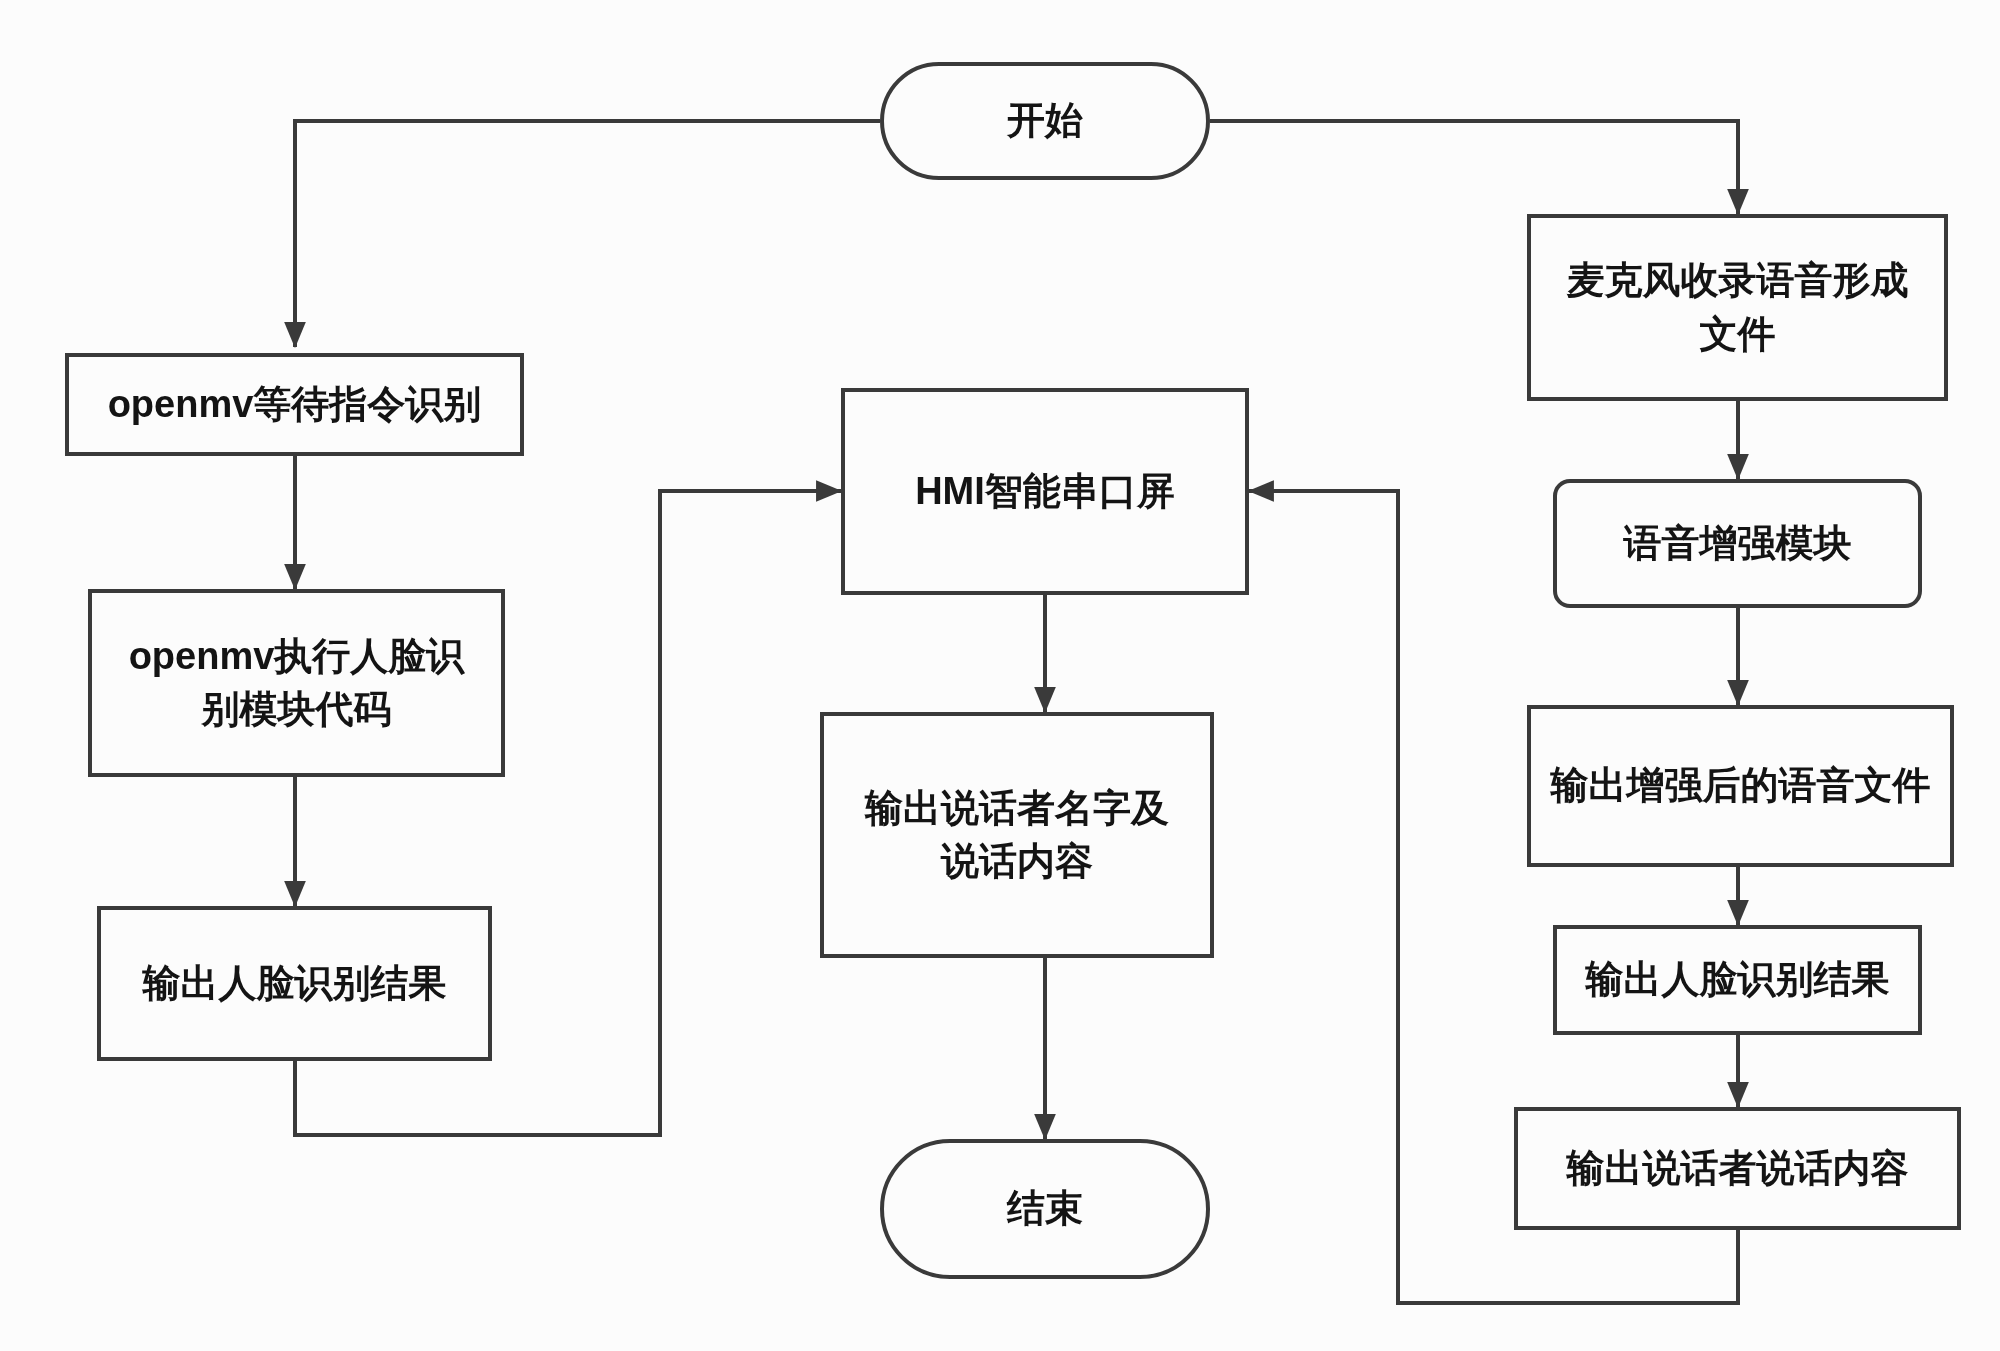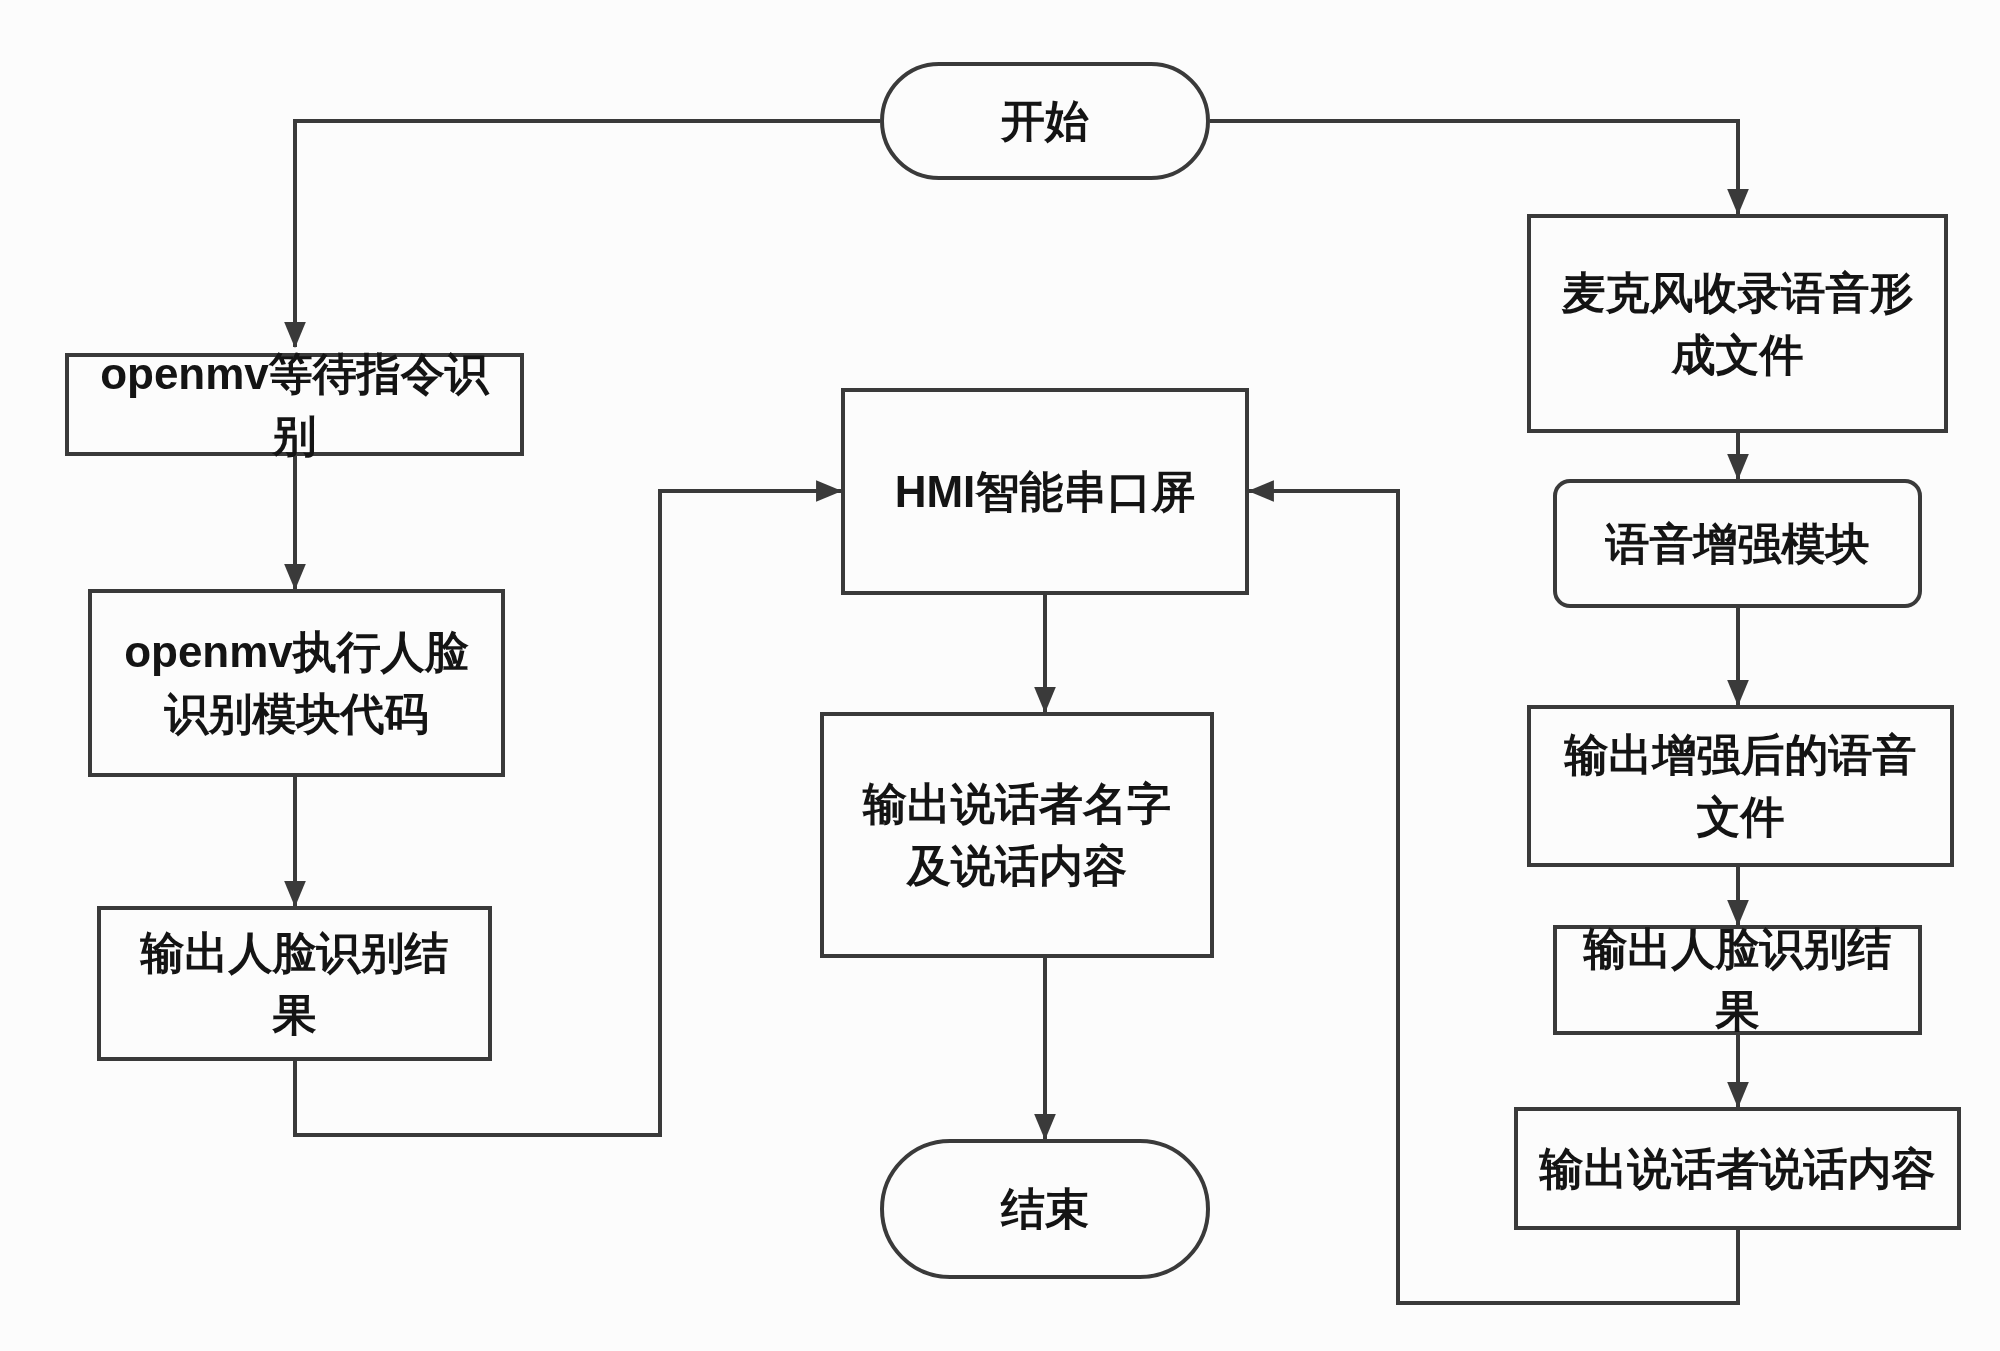--- a/index.html
+++ b/index.html
@@ -28,21 +28,21 @@
   .node {
     position: absolute;
     display: flex;
     align-items: center;
     justify-content: center;
     text-align: center;
     background: var(--background, #fcfcfc);
     border: 4px solid var(--stroke, #3a3a3a);
     color: var(--text, #141414);
     font-weight: 700;
-    font-size: 44px;
+    font-size: 38px;
     line-height: 1.4;
     padding: 6px 18px;
   }
   .terminator { border-radius: 80px; }
 </style>
 </head>
 <body>
 
 <div class="canvas">
 
@@ -88,21 +88,21 @@
   </div>
 
   <div class="node" style="left:820px; top:712px; width:394px; height:246px; padding:6px 30px;">
     <span class="label">输出说话者名字及说话内容</span>
   </div>
 
   <div class="node terminator" style="left:880px; top:1139px; width:330px; height:140px;">
     <span class="label">结束</span>
   </div>
 
-  <div class="node" style="left:1527px; top:214px; width:421px; height:219px;">
+  <div class="node" style="left:1527px; top:214px; width:421px; height:187px;">
     <span class="label">麦克风收录语音形成文件</span>
   </div>
 
   <div class="node" style="left:1553px; top:479px; width:369px; height:129px;border-radius:17px;">
     <span class="label">语音增强模块</span>
   </div>
 
   <div class="node" style="left:1527px; top:705px; width:427px; height:162px;">
     <span class="label">输出增强后的语音文件</span>
   </div>

